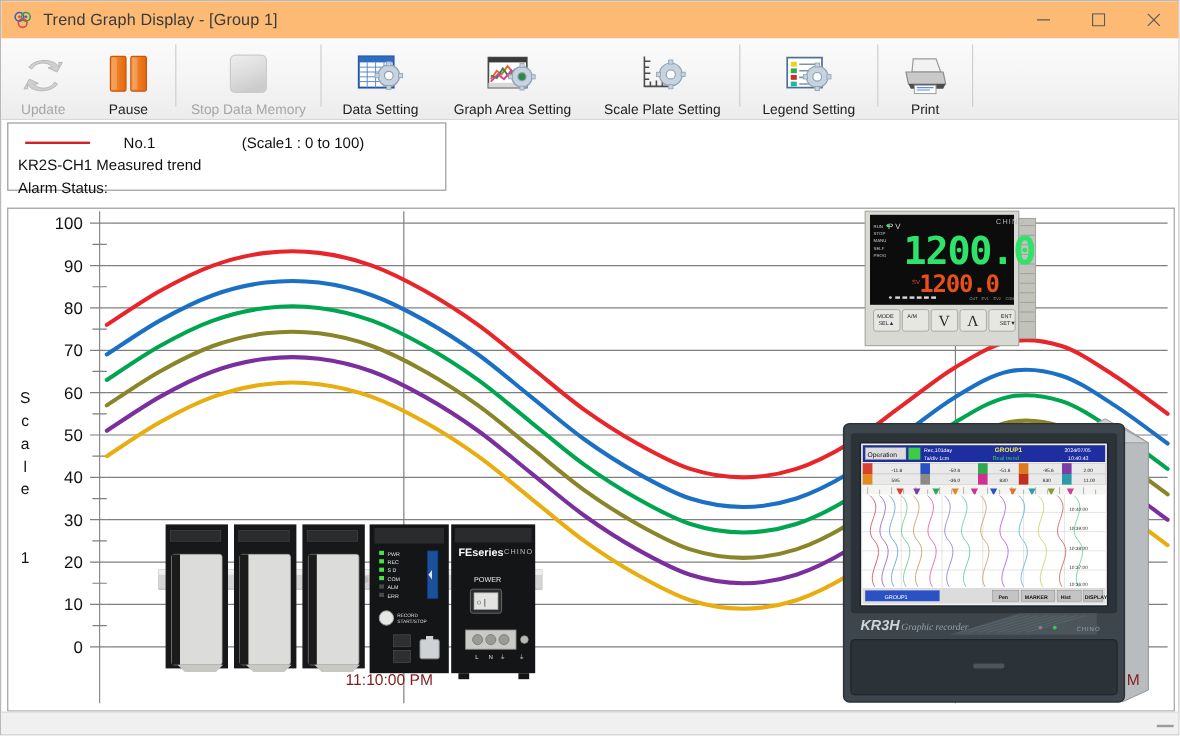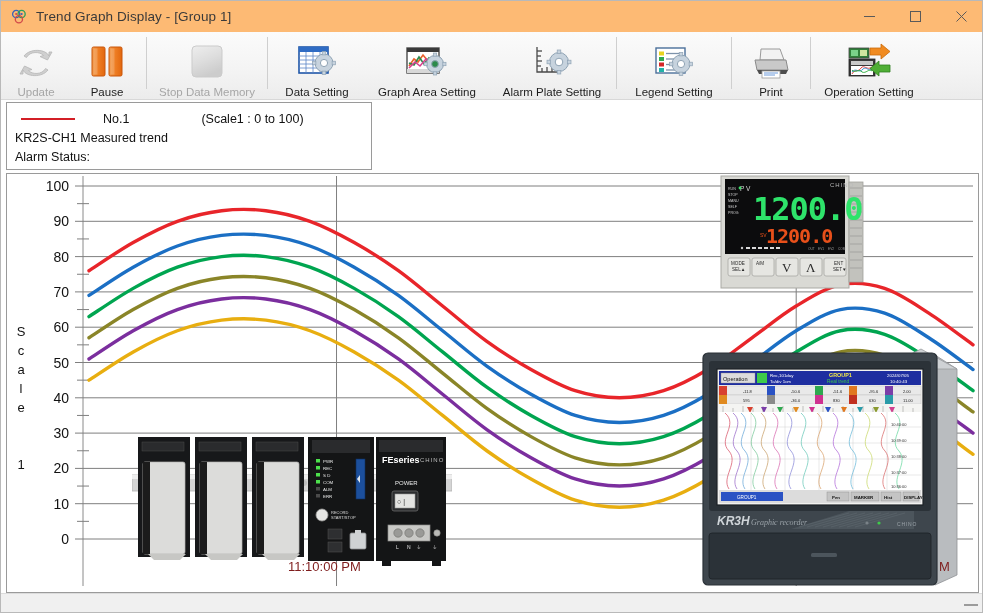--- a/index.html
+++ b/index.html
@@ -27,21 +27,21 @@
   .tbitem{height:67px;display:flex;flex-direction:column;align-items:center;
           justify-content:flex-end;padding:4px 5px 0 5px;box-sizing:border-box;
           cursor:default;}
   .tbicon{height:44px;display:flex;align-items:center;justify-content:center;}
   .tblabel{font-size:11.5px;color:#1d1d1d;white-space:nowrap;line-height:14px;
            font-family:"Liberation Sans",sans-serif;}
   .tbitem.disabled .tblabel{color:#a6a6a6;}
   .tbsep{width:1px;height:52px;background:#cfcfcf;margin:5px 3px 0 3px;align-self:flex-start;}
 
   
-  .legend{position:absolute;left:5px;top:101px;width:366px;height:68px;
+  .legend{position:absolute;left:5px;top:101px;width:366px;height:57px;
           background:#fff;border:1px solid #9a9a9a;box-sizing:border-box;
           padding:5px 8px 0 8px;}
   .legrow1{display:flex;align-items:center;height:21px;}
   .leg-swatch{width:54px;height:0;border-top:2px solid #d31f26;margin-left:6px;}
   .leg-no{font-size:12.5px;color:#111;margin-left:28px;}
   .leg-scale{font-size:12.5px;color:#111;margin-left:72px;white-space:nowrap;}
   .legrow2{font-size:12.5px;color:#111;line-height:19px;}
   .legrow3{font-size:12.5px;color:#111;line-height:19px;}
 
   
@@ -225,21 +225,21 @@
             <circle cx="0" cy="0" r="3.8" fill="#ffffff" stroke="#8fa3b4" stroke-width="1"></circle>
             <g fill="#c7d3de" stroke="#8fa3b4" stroke-width="0.7">
               <rect x="-1.8" y="-12" width="3.6" height="3.4"></rect>
                 <rect x="-1.8" y="8.6" width="3.6" height="3.4"></rect>
               <rect x="-12" y="-1.8" width="3.4" height="3.6"></rect>
                 <rect x="8.6" y="-1.8" width="3.4" height="3.6"></rect>
             </g>
           </g>
         </svg>
       </span>
-      <span class="tblabel">Alarm Plate Setting</span>
+      <span class="tblabel">Scale Plate Setting</span>
     </div>
 
     <div class="tbsep"></div>
 
     <div class="tbitem" style="width:108px">
       <span class="tbicon">
         <svg width="44" height="40" viewBox="0 0 44 40">
           <rect x="4" y="5" width="29" height="25" fill="#ffffff" stroke="#4a6f9a" stroke-width="1.4"></rect>
           <rect x="7" y="8.5" width="5" height="4" fill="#e8d320"></rect>
           <rect x="7" y="14" width="5" height="4" fill="#2fa84f"></rect>
@@ -279,40 +279,20 @@
             <line x1="16" y1="30" x2="30" y2="30"></line>
               <line x1="16" y1="32" x2="27" y2="32"></line>
           </g>
         </svg>
       </span>
       <span class="tblabel">Print</span>
     </div>
 
     <div class="tbsep"></div>
 
-    <div class="tbitem" style="width:110px">
-      <span class="tbicon">
-        <svg width="48" height="40" viewBox="0 0 48 40">
-          <rect x="4" y="5" width="20" height="10" fill="#2f7f3a" stroke="#444" stroke-width="0.8"></rect>
-          <rect x="6" y="7" width="7" height="6" fill="#7ad18a"></rect>
-          <rect x="15" y="7" width="7" height="6" fill="#cfe6a0"></rect>
-          <rect x="4" y="16" width="26" height="17" fill="#3a3a3a" stroke="#222" stroke-width="0.8"></rect>
-          <rect x="6" y="18" width="22" height="4" fill="#c9c9c9"></rect>
-          <rect x="6" y="23" width="22" height="9" fill="#ffffff"></rect>
-          <g stroke-width="0.9" fill="none">
-            <path d="M7 31 C10 25, 13 30, 16 25 C19 21, 22 28, 27 24" stroke="#d33"></path>
-            <path d="M7 29 C11 24, 14 31, 18 26 C21 23, 24 29, 27 26" stroke="#38c"></path>
-            <path d="M7 27 C10 31, 14 25, 17 29 C21 31, 24 25, 27 28" stroke="#2a3"></path>
-          </g>
-          <path d="M25 5 L36 5 L36 1 L45 8.5 L36 16 L36 12 L25 12 Z" fill="#f08a20" stroke="#c96a0a" stroke-width="0.8"></path>
-          <path d="M45 22 L34 22 L34 18 L25 25.5 L34 33 L34 29 L45 29 Z" fill="#4fae35" stroke="#2f7f1f" stroke-width="0.8"></path>
-        </svg>
-      </span>
-      <span class="tblabel">Operation Setting</span>
-    </div>
   </div>
 
   <div class="legend">
     <div class="legrow1">
       <span class="leg-swatch" style="border-top-color: rgb(211, 31, 38);"></span>
       <span class="leg-no">No.1</span>
       <span class="leg-scale">(Scale1 : 0  to  100)</span>
     </div>
     <div class="legrow2">KR2S-CH1 Measured trend</div>
     <div class="legrow3">Alarm Status:</div>

